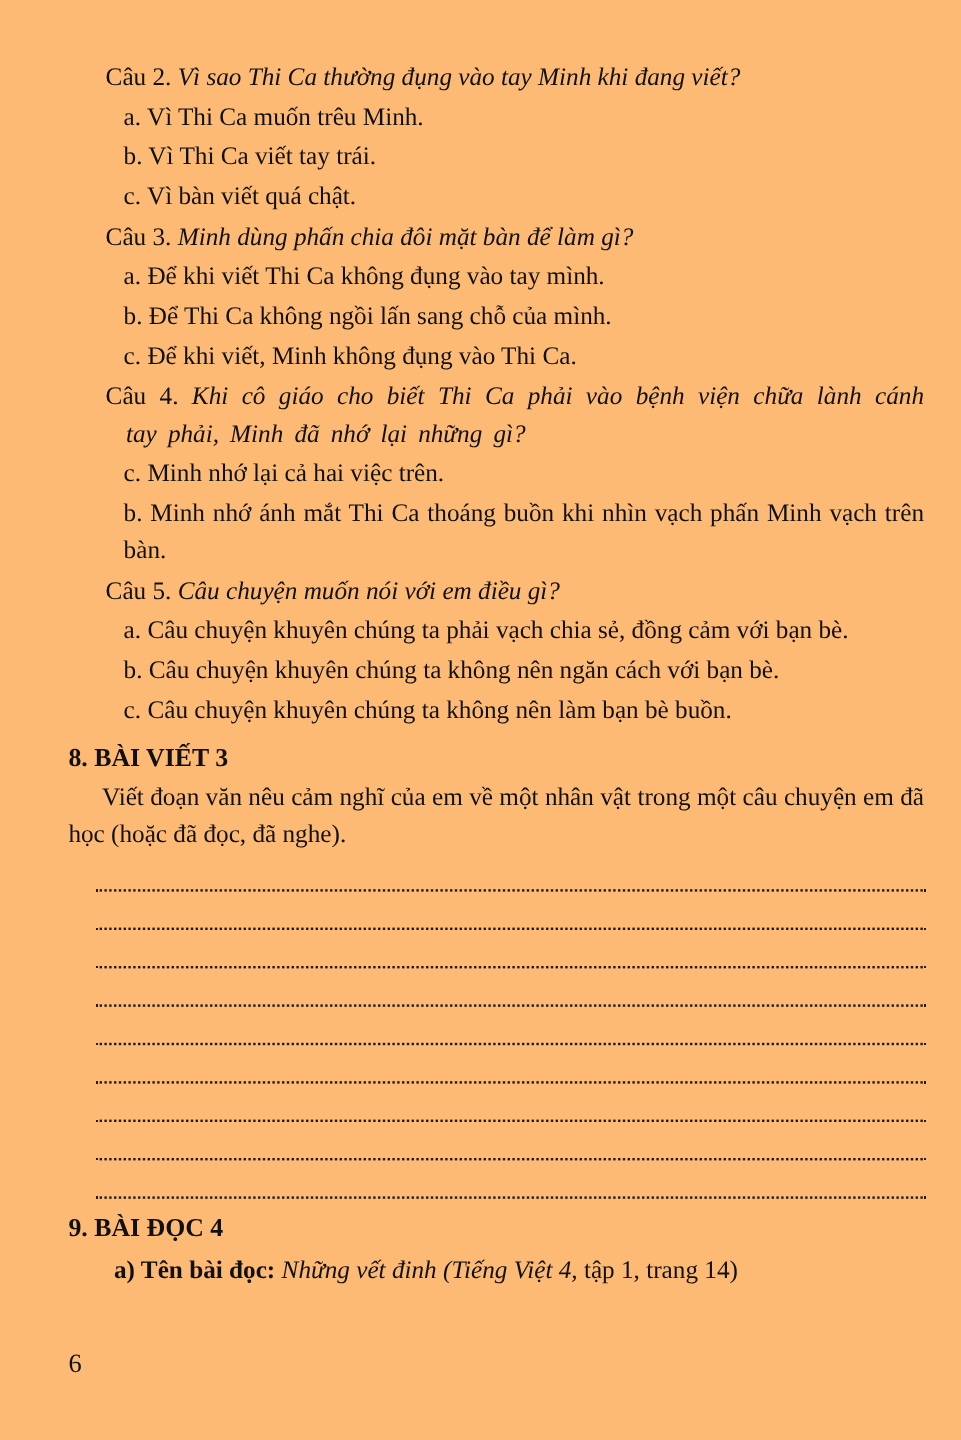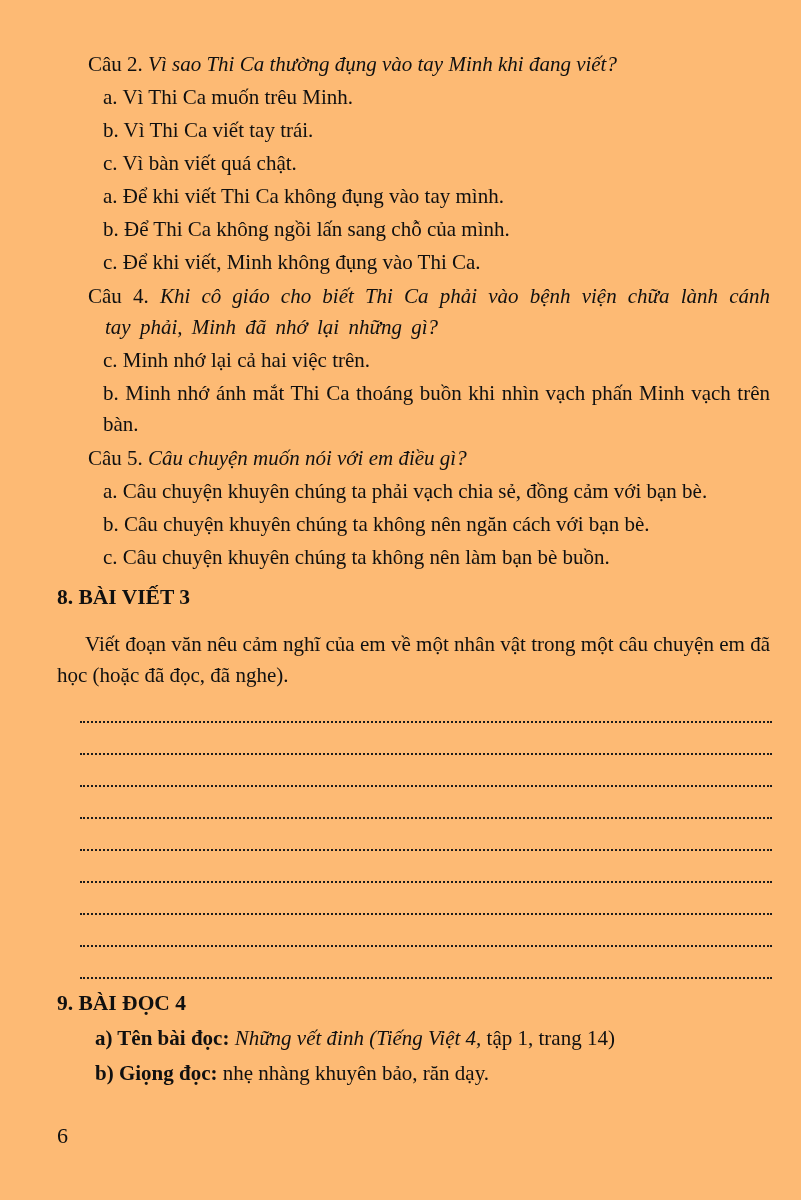--- a/index.html
+++ b/index.html
@@ -36,21 +36,21 @@
   }
 
   
   .sec-heading {
     margin: 8px 0 0 0;
     font-weight: bold;
     font-size: 21.5px;
     line-height: 32px;
   }
   .para {
-    margin: 16px 0 0 0;
+    margin: 2px 0 0 0;
     text-indent: 28px;
     text-align: justify;
   }
   .writing-lines { margin: 2px 0 0 23px; width: 692px; }
   .dotline {
     height: 0;
     margin-top: 30px;
     border-bottom: 2.6px dotted #1c1c1c;
   }
 
@@ -75,20 +75,21 @@
 <div class="page body-text">
 
   <div>
     <p class="q-line"><span class="q-label">Câu 2.</span> <span class="q-text">Vì sao Thi Ca thường đụng vào tay Minh khi đang viết?</span></p>
     <p class="option">a. Vì Thi Ca muốn trêu Minh.</p>
     <p class="option">b. Vì Thi Ca viết tay trái.</p>
     <p class="option">c. Vì bàn viết quá chật.</p>
   </div>
 
   <div>
+    <p class="q-line"><span class="q-label">Câu 3.</span> <span class="q-text">Minh dùng phấn chia đôi mặt bàn để làm gì?</span></p>
     <p class="option">a. Để khi viết Thi Ca không đụng vào tay mình.</p>
     <p class="option">b. Để Thi Ca không ngồi lấn sang chỗ của mình.</p>
     <p class="option">c. Để khi viết, Minh không đụng vào Thi Ca.</p>
   </div>
 
   <div>
     <p class="q-line wide"><span class="q-label">Câu 4.</span> <span class="q-text">Khi cô giáo cho biết Thi Ca phải vào bệnh viện chữa lành cánh tay phải, Minh đã nhớ lại những gì?</span></p>
     <p class="option">c. Minh nhớ lại cả hai việc trên.</p>
     <p class="option">b. Minh nhớ ánh mắt Thi Ca thoáng buồn khi nhìn vạch phấn Minh vạch trên bàn.</p>
   </div>
@@ -112,17 +113,16 @@
         <div class="dotline"></div>
         <div class="dotline"></div>
         <div class="dotline"></div>
         <div class="dotline"></div>
       </div>
   </div>
 
   <div>
     <p class="sec-heading">9. BÀI ĐỌC 4</p>
     <p class="read-item"><span class="lbl-bold">a) Tên bài đọc:</span> <span class="t-bold-italic">Những vết đinh</span> <span class="t-italic">(Tiếng Việt 4,</span> <span>tập 1, trang 14)</span></p>
-    <p class="read-item"><span class="lbl-bold">b) Giọng đọc:</span> <span>nhẹ nhàng khuyên bảo, răn dạy.</span></p>
   </div>
 
   <div class="page-number">6</div>
 </div>
 
 </body></html>

